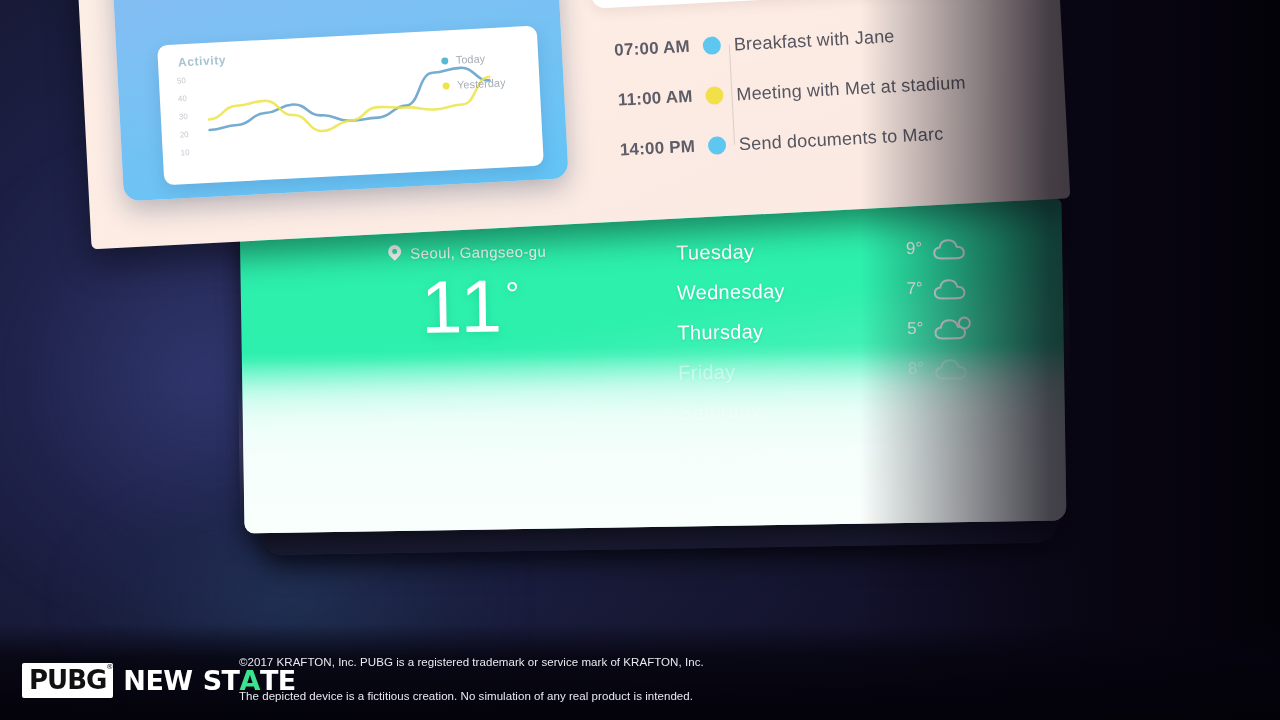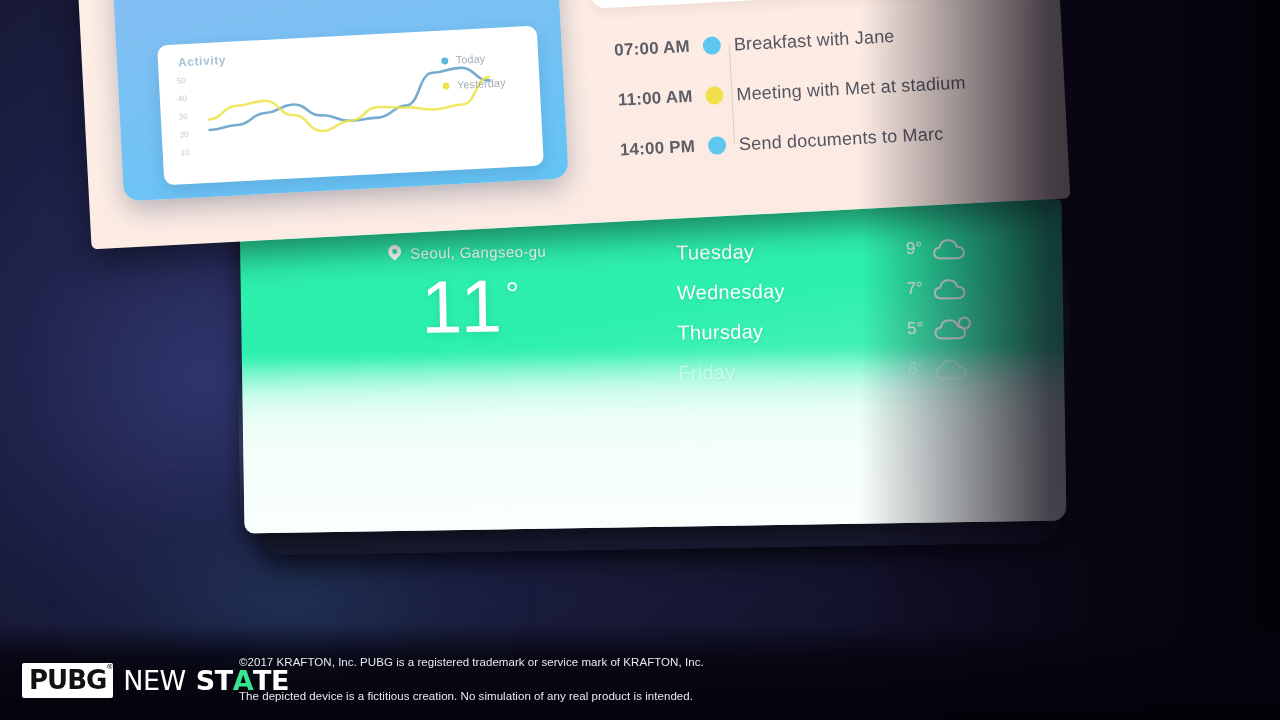--- a/index.html
+++ b/index.html
@@ -123,21 +123,21 @@
      pointer-events:none;}
 
   
   #footer{position:absolute;left:0;bottom:0;width:100%;height:96px;
      background:linear-gradient(180deg, rgba(5,4,14,0) 0%, rgba(5,4,14,.82) 35%, rgba(3,2,9,.97) 100%);}
   #logo{position:absolute;left:22px;bottom:22px;display:flex;align-items:center;gap:10px;}
   #logo-pubg{background:#fff;color:#111;font-size:26px;font-weight:bold;letter-spacing:-1px;
      padding:2px 7px 3px 7px;border-radius:2px;font-family:"DejaVu Sans", sans-serif;
      position:relative;}
   #logo-pubg .tm{position:absolute;right:1px;top:0px;font-size:7px;font-weight:normal;}
-  #logo-new{color:#fff;font-size:27px;font-weight:normal;letter-spacing:-.5px;font-family:"DejaVu Sans", sans-serif;}
+  #logo-new{color:#fff;font-size:27px;font-weight:bold;letter-spacing:-.5px;font-family:"DejaVu Sans", sans-serif;}
   #logo-state{color:#fff;font-size:27px;font-weight:bold;letter-spacing:-.5px;font-family:"DejaVu Sans", sans-serif;position:relative;}
   #logo-state .astar{color:#3ae38f;position:relative;display:inline-block;transform:skewX(-6px);}
   #copyright{position:absolute;left:239px;bottom:16px;color:#e9e9ef;font-size:11.5px;line-height:14.6px;
      font-family:"Liberation Sans", sans-serif;letter-spacing:.05px;}
   #copyright div{white-space:nowrap;margin-top:20px;}
 </style>
 </head>
 <body>
 
 <div id="bg"></div>

